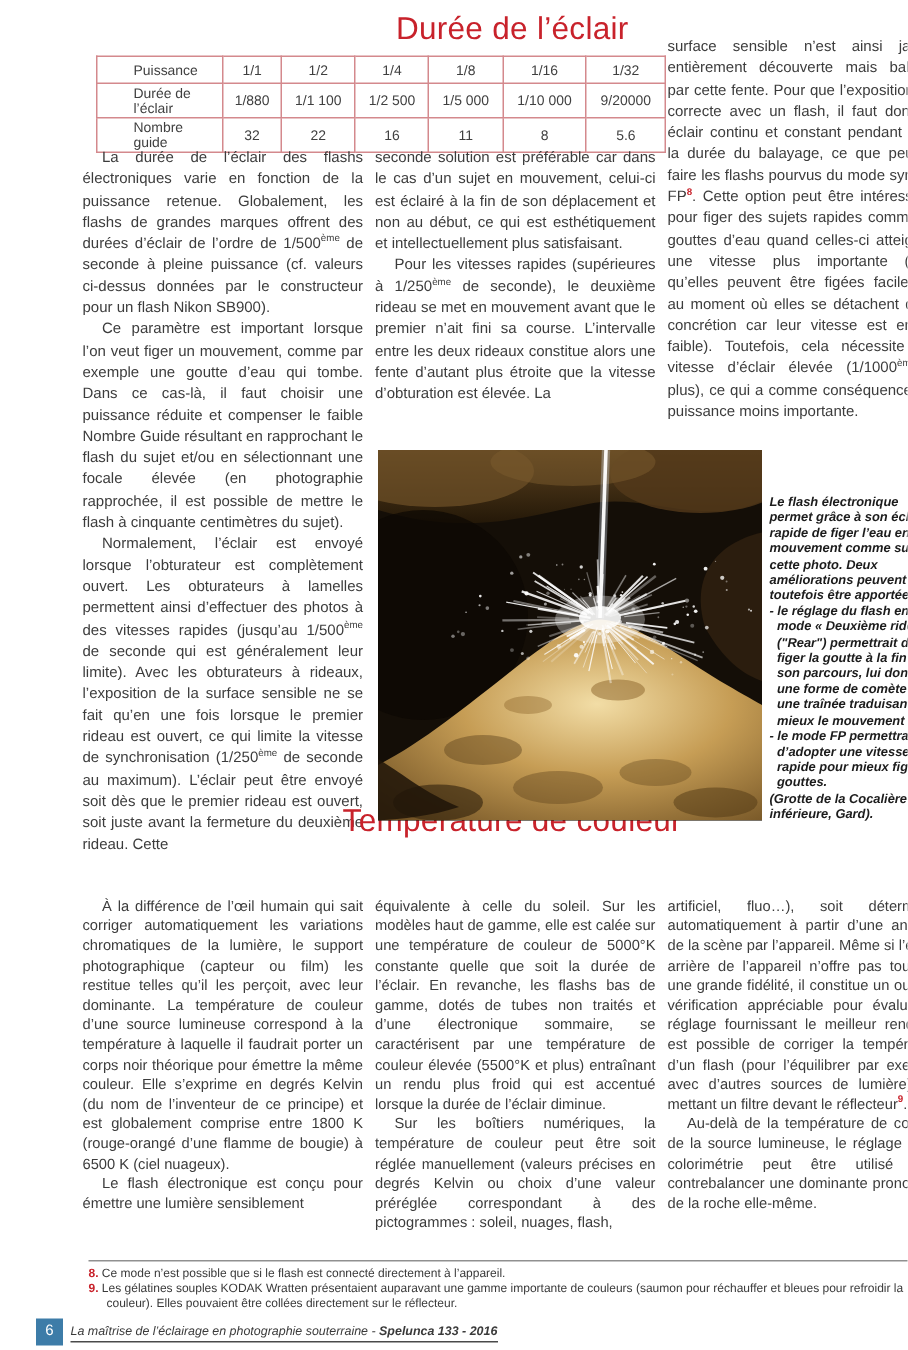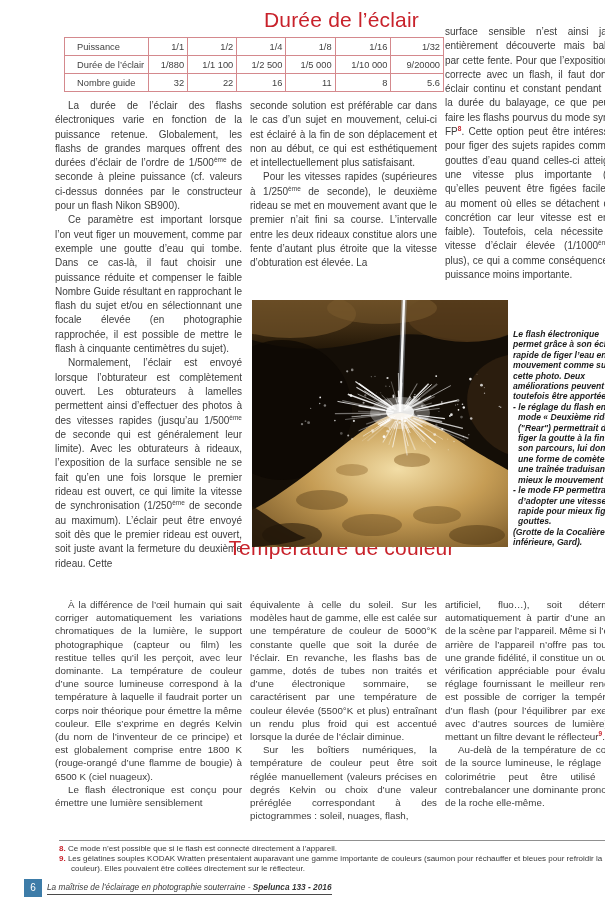--- a/index.html
+++ b/index.html
@@ -7,22 +7,22 @@
   body { width:605px; height:900px; position:relative; font-family:"Liberation Sans", sans-serif; }
   .page { position:absolute; left:0; top:0; width:605px; height:900px; background:#fff; overflow:hidden;margin-left:24px; }
 
   .sec-title { position:absolute; left:30px; width:575px; text-align:center;
                color:var(--accent,#c8222b); font-size:21px; font-weight:400; letter-spacing:0.2px; }
   .t1 { top:8px; }
   .t2 { top:536px;text-align:center; }
 
   .flash-table { position:absolute; left:40px; top:37px; width:380px; border-collapse:collapse; }
   .flash-table td { border:1px solid var(--table-border,#d4898d); font-size:9.3px; color:#3f3f3f;
-                    text-align:right; height:18px; padding:1px 3px; }
-  .flash-table td.label-cell { text-align:left; padding-left:12px; width:84px; }
+                    text-align:center; height:18px; padding:1px 3px; }
+  .flash-table td.label-cell { text-align:left; padding-left:24px; width:84px; }
 
   .col { position:absolute; color:#3c3c3c; text-align:justify; }
   .colA { font-size:10px;  line-height:14.3px; }
   .colB { font-size:9.8px; line-height:13.2px; }
   .col p.indent { text-indent:13px; }
   .c1a { left:31px;  top:99px; width:187px; }
   .c2a { left:226px; top:99px; width:187px; }
   .c3a { left:421px; top:25px; width:183px; }
   .c1b { left:31px;  top:598px; width:187px; }
   .c2b { left:226px; top:598px; width:187px; }

